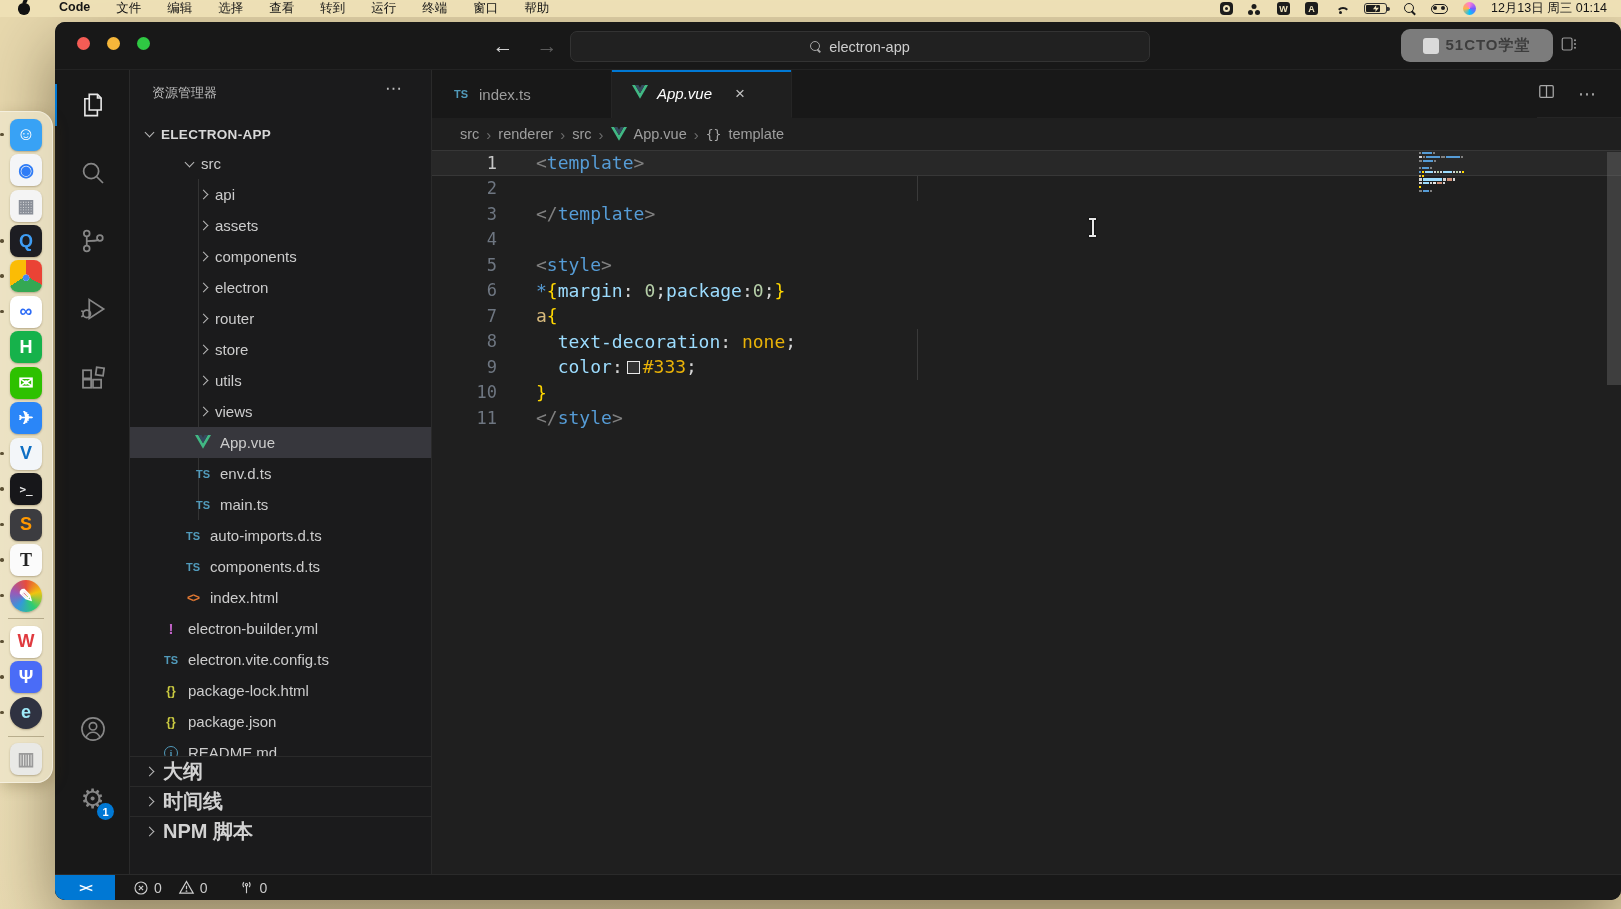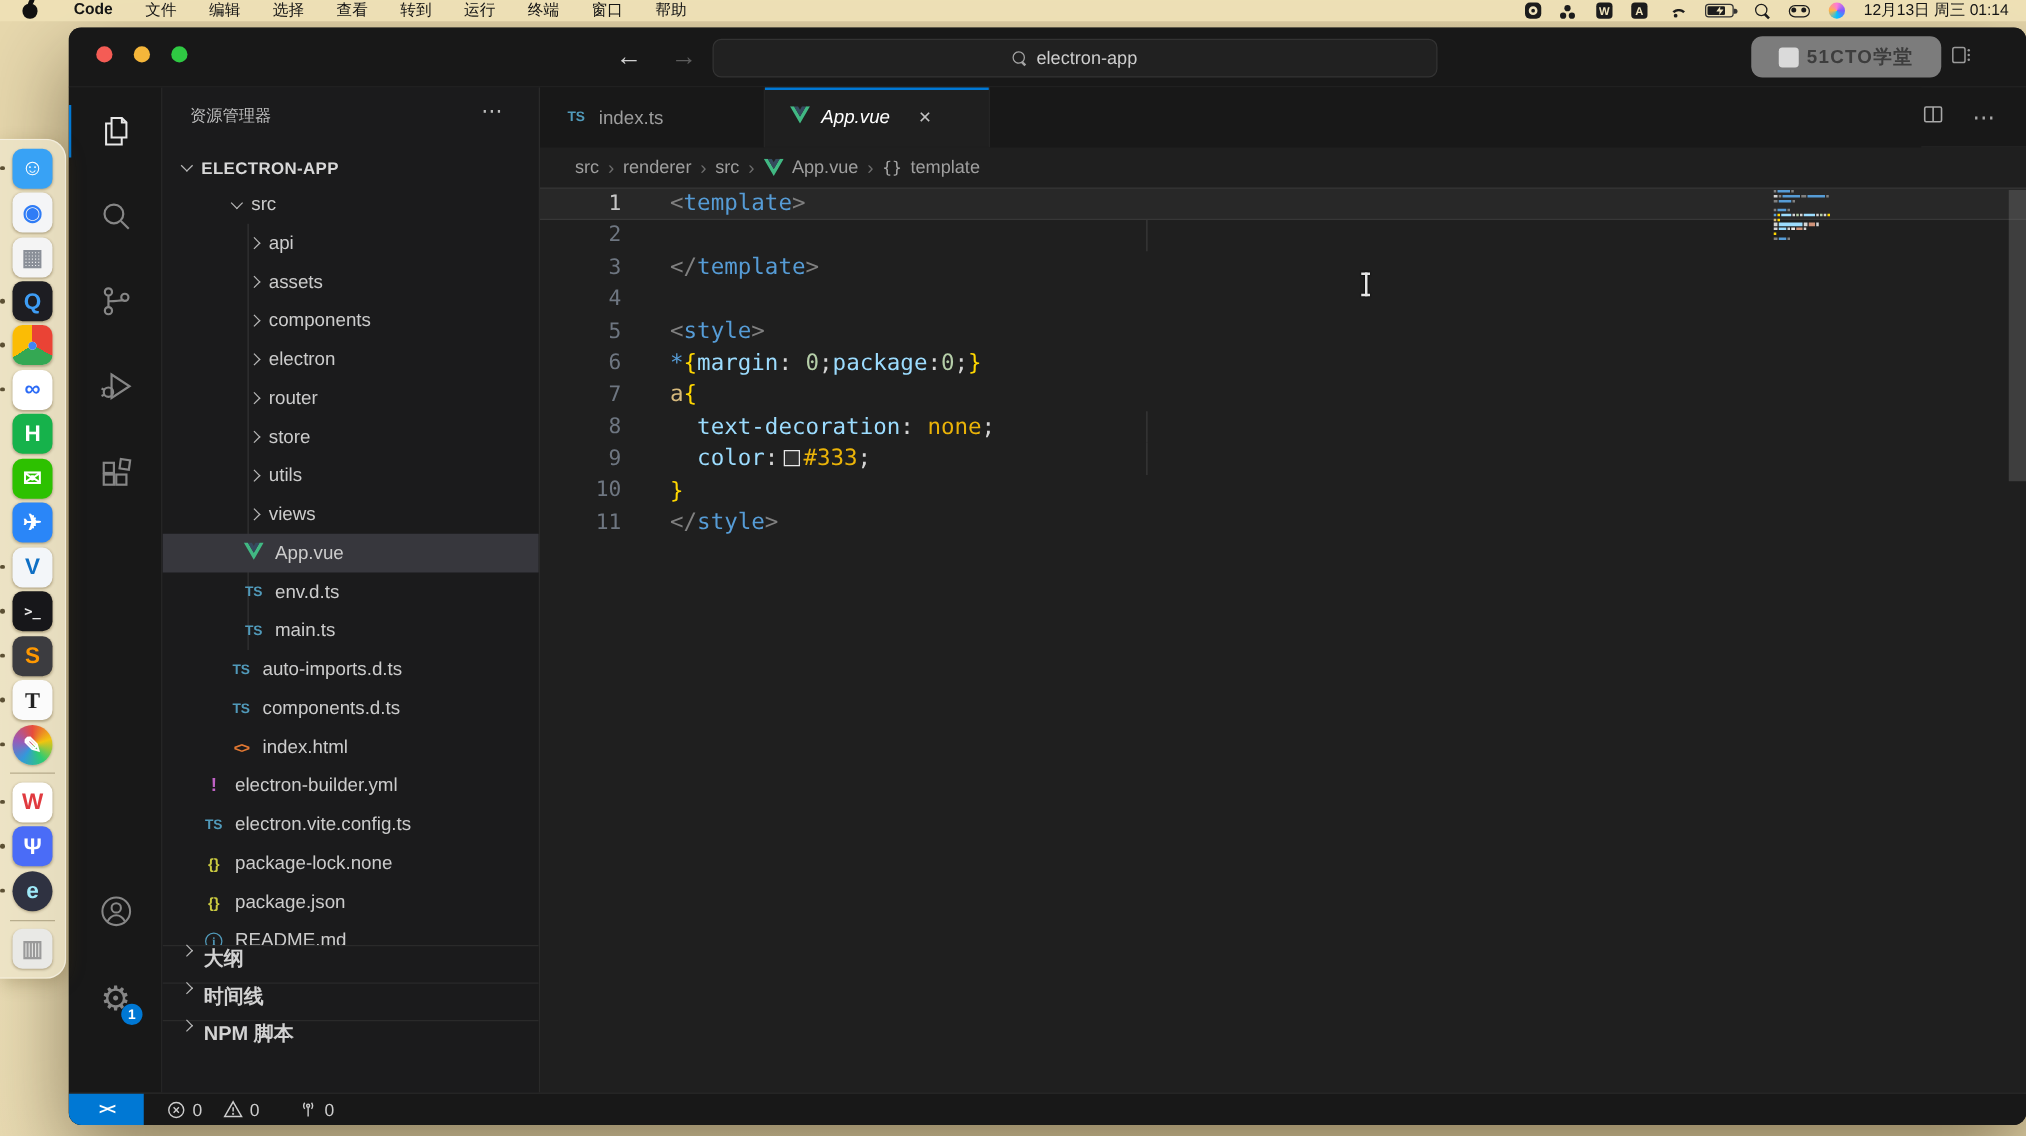--- a/index.html
+++ b/index.html
@@ -99,22 +99,22 @@
   .chev.closed{transform:rotate(-45deg)}
   .fic{flex:0 0 18px;text-align:center;font-size:11px;font-weight:bold;font-family:"Liberation Sans",sans-serif}
   .fic-ts{color:#519aba}
   .fic-html{color:#e37933;font-size:12px;letter-spacing:-1px}
   .fic-yml{color:#bf62c5;font-size:15px}
   .fic-json{color:#cbcb41;font-size:12px}
   .fic-info{color:#519aba}
   .fic-info i{display:inline-flex;width:14px;height:14px;border:1.3px solid #519aba;border-radius:50%;align-items:center;justify-content:center;font-style:normal;font-size:9px;font-family:"Liberation Serif",serif}
   .iguide-tree{position:absolute;left:68px;top:31px;width:1px;height:341px;background:#333}
   .sb-sections{position:absolute;left:0;right:0;top:686px;height:118px;background:#1b1b1c;z-index:4}
-  .sec-row{height:30px;border-top:1px solid #2a2a2a;display:flex;align-items:flex-start;gap:10px;padding-left:16px;
-    font-size:16px;font-weight:bold;color:#d2d2d2}
+  .sec-row{height:30px;border-top:1px solid #2a2a2a;display:flex;align-items:center;gap:10px;padding-left:16px;
+    font-size:20px;font-weight:bold;color:#d2d2d2}
 
   
   .editorzone{position:absolute;left:377px;top:48px;right:0;bottom:26px;background:#1f1f1f}
   .tabbar{position:absolute;left:0;top:0;right:0;height:48px;background:#181818;border-bottom:1px solid #252525;display:flex}
   .tab{position:relative;height:48px;display:flex;align-items:center;gap:9px;padding:0 16px 0 20px;font-size:15px;
     color:#9d9d9d;background:#181818;border-right:1px solid #252525;min-width:180px}
   .tab.active{background:#1f1f1f;color:#ffffff;border-bottom:1px solid #1f1f1f}
   .tab.active::before{content:"";position:absolute;left:0;right:0;top:0;height:2px;background:#0078d4}
   .tab.active .tab-label{font-style:italic}
   .tab-close{margin-left:14px;font-size:17px;color:#c2c2c2}
@@ -446,21 +446,21 @@
         <div class="trow" style="top: 465px; padding-left: 32px;">
           <span class="fic fic-yml">!</span>
           <span class="tlabel">electron-builder.yml</span>
         </div>
         <div class="trow" style="top: 496px; padding-left: 32px;">
           <span class="fic fic-ts">TS</span>
           <span class="tlabel">electron.vite.config.ts</span>
         </div>
         <div class="trow" style="top: 527px; padding-left: 32px;">
           <span class="fic fic-json">{}</span>
-          <span class="tlabel">package-lock.none</span>
+          <span class="tlabel">package-lock.html</span>
         </div>
         <div class="trow" style="top: 558px; padding-left: 32px;">
           <span class="fic fic-json">{}</span>
           <span class="tlabel">package.json</span>
         </div>
         <div class="trow" style="top: 589px; padding-left: 32px;">
           <span class="fic fic-info"><i>i</i></span>
           <span class="tlabel">README.md</span>
         </div>
       </div>

